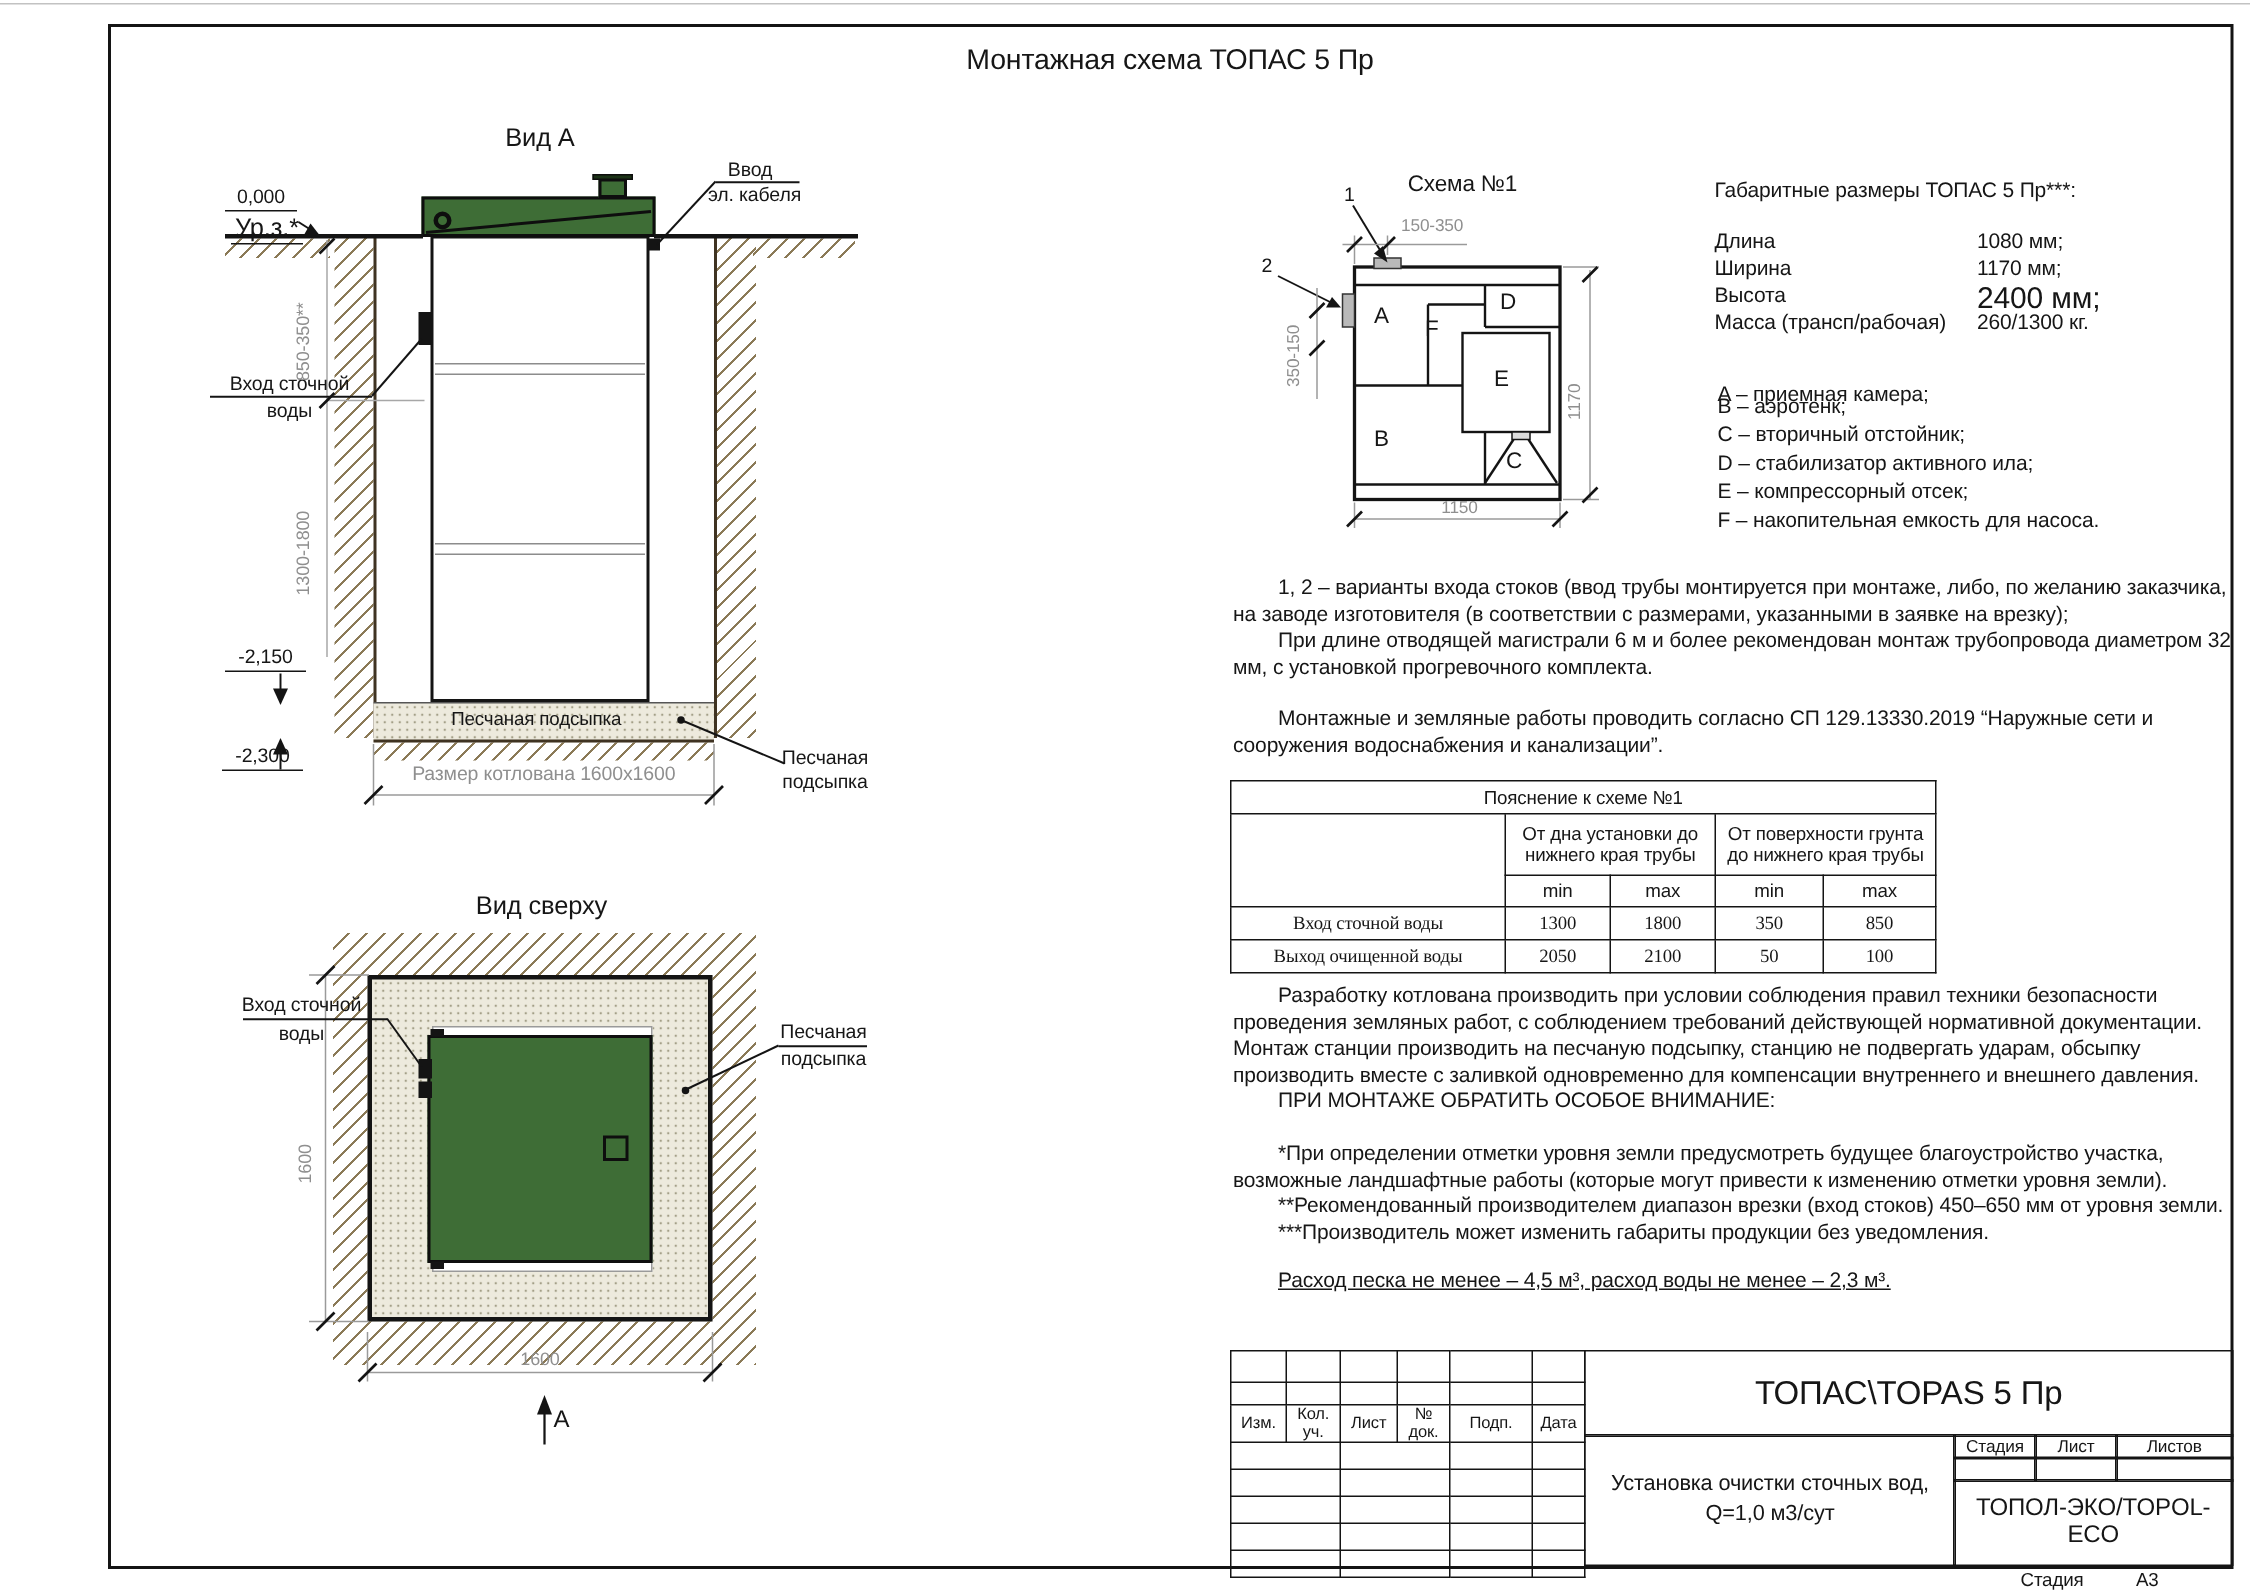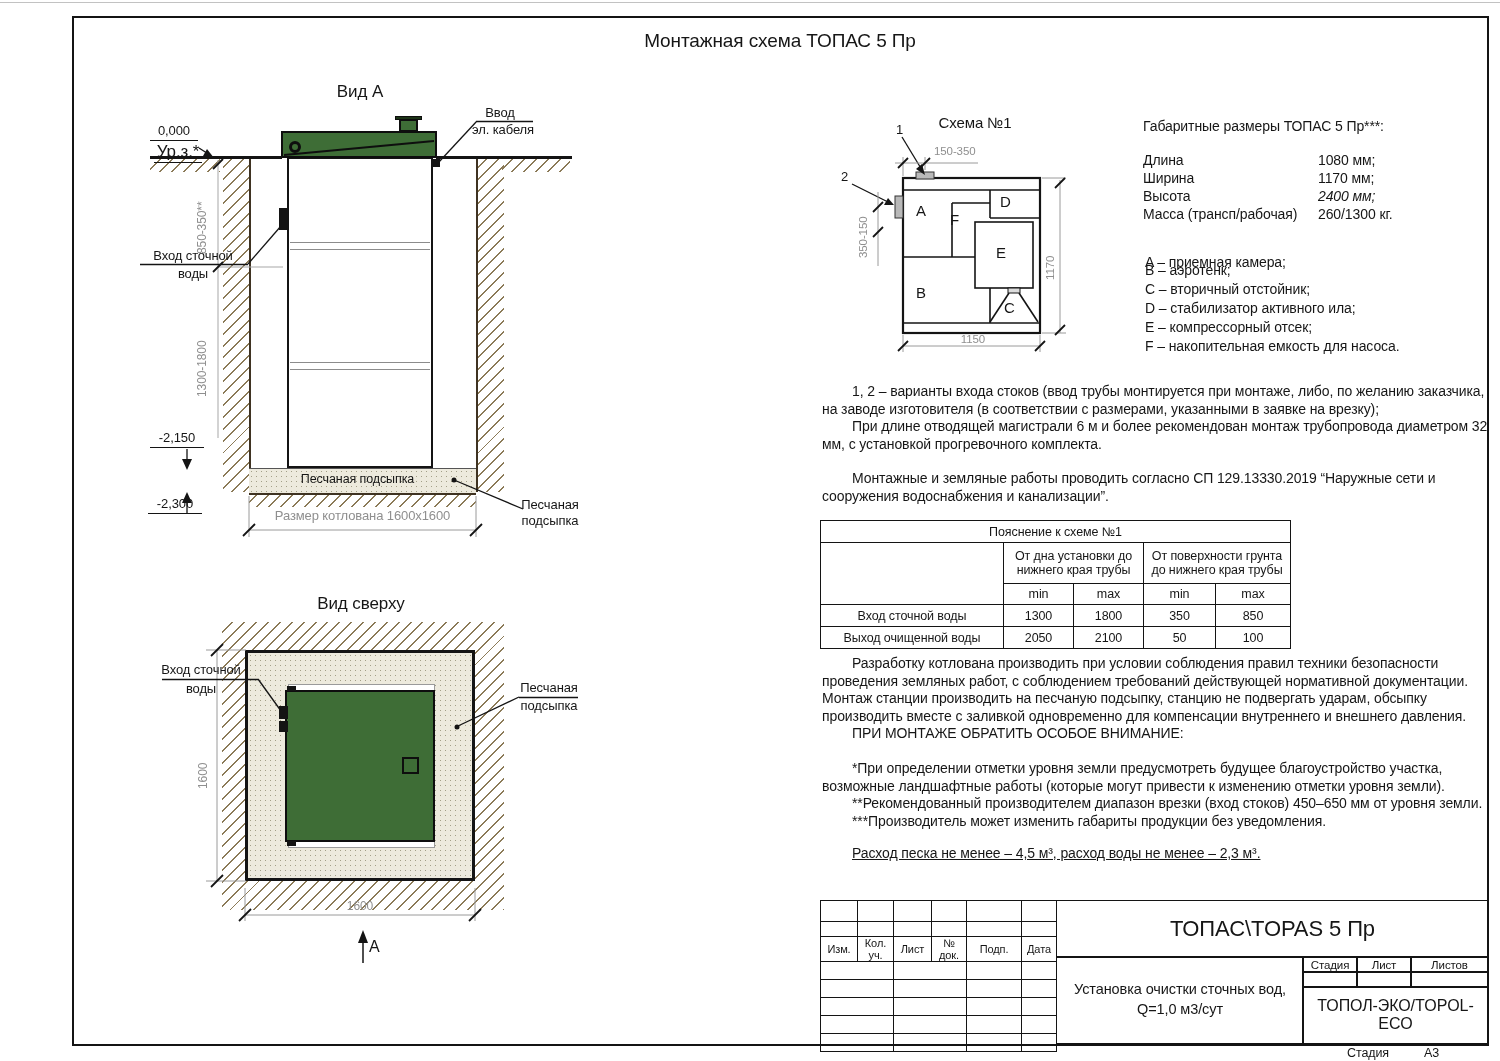--- a/index.html
+++ b/index.html
@@ -20,21 +20,21 @@
   svg.linework{position:absolute;left:0;top:0;z-index:6;pointer-events:none;}
   .para{position:absolute;width:668px;font-size:14px;line-height:17.5px;z-index:10;}
   .para p{margin:0;text-indent:30px;}
   
   .exp-table{position:absolute;left:820px;top:520px;border-collapse:collapse;z-index:10;
     font-size:12.5px;}
   .exp-table td{border:1.6px solid #141414;text-align:center;vertical-align:middle;padding:0 2px;}
   .exp-table .tt{height:21px;}
   .exp-table .grp{height:40px;line-height:1.15;}
   .exp-table .mm{height:20px;}
-  .exp-table .dr{height:21px;}
+  .exp-table .dr{height:21px;font-family:Liberation Serif, serif;}
   
   .tb{position:absolute;z-index:10;border-collapse:collapse;}
   .tb td{border:1.8px solid #141414;text-align:center;vertical-align:middle;padding:0;font-size:11px;}
   .tb-right-cell{position:absolute;border:1.8px solid #141414;box-sizing:border-box;z-index:10;
     display:flex;align-items:center;justify-content:center;text-align:center;}
 </style>
 </head>
 <body>
 
 <div id="sheet">
@@ -121,21 +121,21 @@
     <div class="lbl" style="left:950px;top:212px;font-size:15px;">F</div>
   </div>
 
   <div style="position:absolute;left:1143px;top:118px;width:345px;z-index:10;">
     <div style="position:absolute;left:0;top:0;font-size:14px;">Габаритные размеры ТОПАС 5 Пр***:</div>
     <div style="position:absolute;left:0;top:34px;font-size:14px;">Длина</div>
     <div style="position:absolute;left:175px;top:34px;font-size:14px;">1080 мм;</div>
     <div style="position:absolute;left:0;top:52px;font-size:14px;">Ширина</div>
     <div style="position:absolute;left:175px;top:52px;font-size:14px;">1170 мм;</div>
     <div style="position:absolute;left:0;top:70px;font-size:14px;">Высота</div>
-    <div style="position:absolute;left:175px;top:70px;font-size:14px;font-style:italic;">2400 мм;</div>
+    <div style="position:absolute;left:175px;top:70px;font-size:20px;">2400 мм;</div>
     <div style="position:absolute;left:0;top:88px;font-size:14px;">Масса (трансп/рабочая)</div>
     <div style="position:absolute;left:175px;top:88px;font-size:14px;">260/1300 кг.</div>
     <div style="position:absolute;left:2px;top:136px;font-size:14px;">A – приемная камера;</div>
     <div style="position:absolute;left:2px;top:144px;font-size:14px;">B – аэротенк;</div>
     <div style="position:absolute;left:2px;top:163px;font-size:14px;">C – вторичный отстойник;</div>
     <div style="position:absolute;left:2px;top:182px;font-size:14px;">D – стабилизатор активного ила;</div>
     <div style="position:absolute;left:2px;top:201px;font-size:14px;">E – компрессорный отсек;</div>
     <div style="position:absolute;left:2px;top:220px;font-size:14px;">F – накопительная емкость для насоса.</div>
   </div>
 

